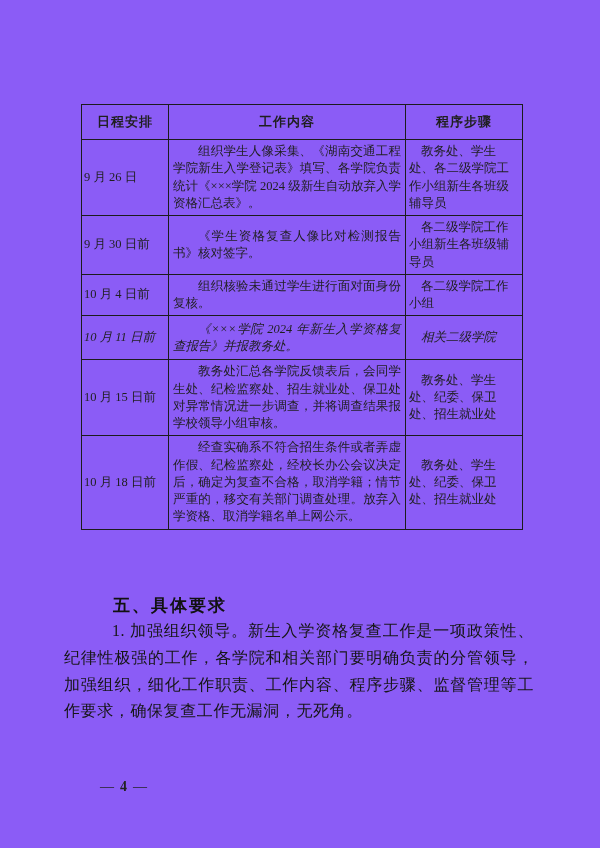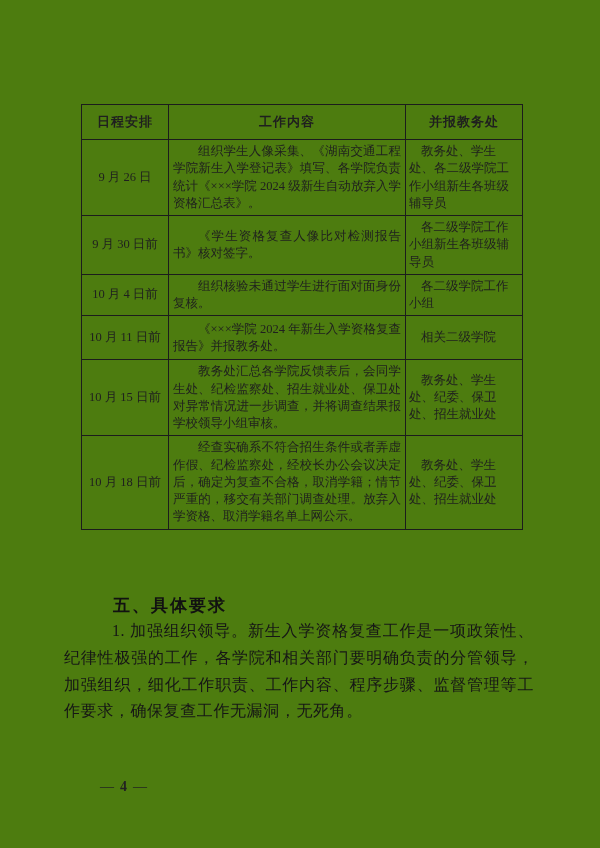--- a/index.html
+++ b/index.html
@@ -7,21 +7,21 @@
   body {
     width: 600px; height: 848px;
     font-family: "Liberation Serif", "DejaVu Serif", serif;
     color: #1a1a1a;
     position: relative;
     overflow: hidden;
   }
   .page {
     position: absolute; top: 0; left: 0;
     width: 600px; height: 848px;
-    background: #4d7c0f;
+    background: #8b5cf6;
   }
 
   
   table.schedule {
     position: absolute;
     top: 104px; left: 81px;
     width: 441px;
     border-collapse: collapse;
     table-layout: fixed;
   }
@@ -38,42 +38,41 @@
   col.c-dept { width: 117px; }
 
   table.schedule th {
     font-size: 13px;
     font-weight: bold;
     text-align: center;
     height: 35px;
     letter-spacing: 1px;
   }
   td.cell-date {
-    text-align: center;
     padding: 2px 2px;
     white-space: nowrap;
     margin-left: 28px;
   }
   td.cell-content {
     padding: 3px 4px;
     text-align: justify;
     text-justify: inter-character;
     text-indent: 2em;
     margin-top: 26px;
   }
   td.cell-dept {
     padding: 3px 2px 3px 3px;
     text-align: left;
     text-indent: 0.95em;
   }
   
   tr.r1 { height: 72px; }
   tr.r2 { height: 39px; }
   tr.r3 { height: 40px; }
-  tr.r4 { height: 44px; }
+  tr.r4 { height: 44px; font-style: italic; }
   tr.r5 { height: 74px; }
   tr.r6 { height: 84px; }
   tr.r7 { height: 45px; }
   tr.r8 { height: 43px; }
 
   
   .section-heading {
     position: absolute;
     top: 594px; left: 113px;
     font-size: 17px;
@@ -113,21 +112,21 @@
   <table class="schedule">
     <colgroup>
       <col class="c-date">
         <col class="c-content">
         <col class="c-dept">
     </colgroup>
     <thead>
       <tr>
         <th>日程安排</th>
         <th>工作内容</th>
-        <th>并报教务处</th>
+        <th>程序步骤</th>
       </tr>
     </thead>
     <tbody>
       <tr class="r1">
         <td class="cell-date">9 月 26 日</td>
         <td class="cell-content">组织学生人像采集、《湖南交通工程学院新生入学登记表》填写、各学院负责统计《×××学院 2024 级新生自动放弃入学资格汇总表》。</td>
         <td class="cell-dept">教务处、学生处、各二级学院工作小组新生各班级辅导员</td>
       </tr>
       <tr class="r2">
         <td class="cell-date">9 月 30 日前</td>

